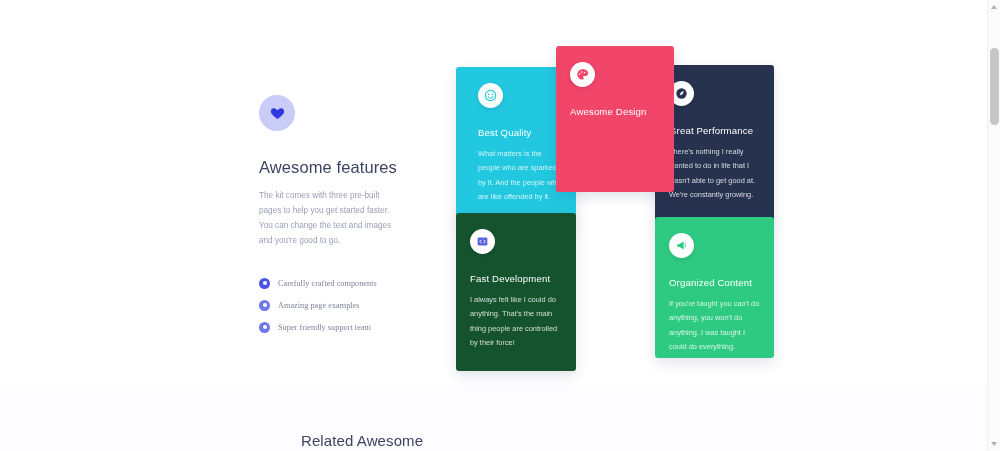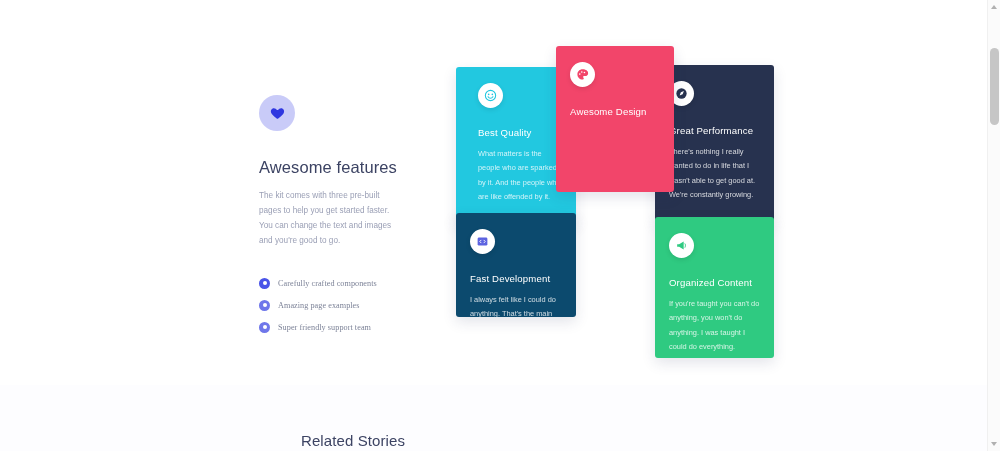--- a/index.html
+++ b/index.html
@@ -151,21 +151,21 @@
     font-size: 7.4px;
     line-height: 1.95;
     color: rgba(255,255,255,0.80);
   }
 
   
   .c-bestquality      { left: 0px;   top: 21px;  width: 120px; height: 157px; background: #26c6da; background: #22c8e0; z-index: 1; padding-left: 8px; }
   .c-awesomedesign    { left: 100px; top: 0px;   width: 118px; height: 146px; background: #f2456a; z-index: 3; }
   .c-greatperformance { left: 199px; top: 19px;  width: 119px; height: 157px; background: #27324f; z-index: 2; }
 
-  .c-fastdevelopment  { left: 0px;   top: 167px; width: 120px; height: 104px; background: #0c4a6e; z-index: 1; }
+  .c-fastdevelopment  { left: 0px;   top: 167px; width: 120px; height: 158px; background: #14532d; z-index: 1; }
   .c-superfresh       { left: 100px; top: 152px; width: 118px; height: 144px; background: #f4673a; z-index: 3; }
   .c-organizedcontent { left: 199px; top: 171px; width: 119px; height: 141px; background: #2fca81; z-index: 2; }
 
   
   .related-stories {
     position: absolute;
     left: 301px;
     top: 432px;
     font-size: 15px;
     font-weight: 400;
@@ -309,21 +309,21 @@
             <path d="M18.6 8.8c1 1 1 4.4 0 6.4" fill="none" stroke="#2fca81" stroke-width="1.8" stroke-linecap="round"></path>
           </svg>
         </div>
         <div class="card-title">Organized Content</div>
         <div class="card-text">If you're taught you can't do anything, you won't do anything. I was taught I could do everything.</div>
       </div>
     </div>
 
   </div>
 
-  <h2 class="related-stories">Related Stories</h2>
+  <h2 class="related-stories">Related Awesome</h2>
 
   <div class="scrollbar-track">
     <div class="scroll-arrow up"></div>
     <div class="scrollbar-thumb"></div>
     <div class="scroll-arrow down"></div>
   </div>
 
 </div>
 
 </body></html>

